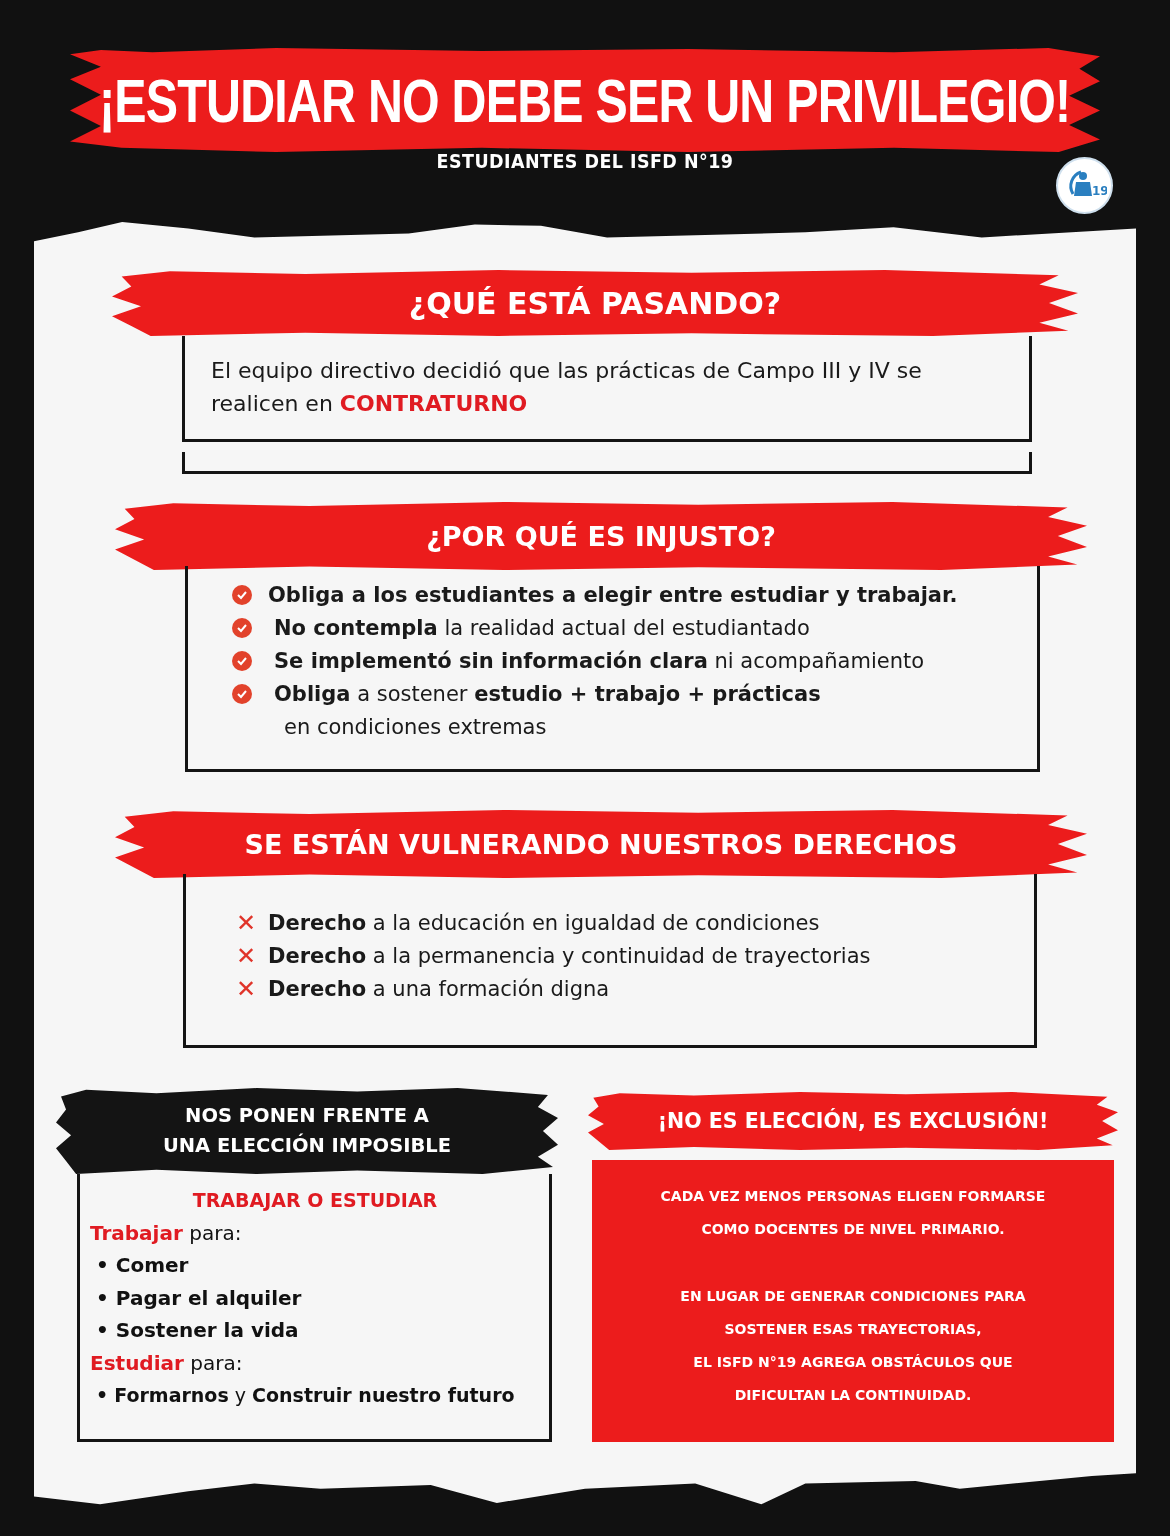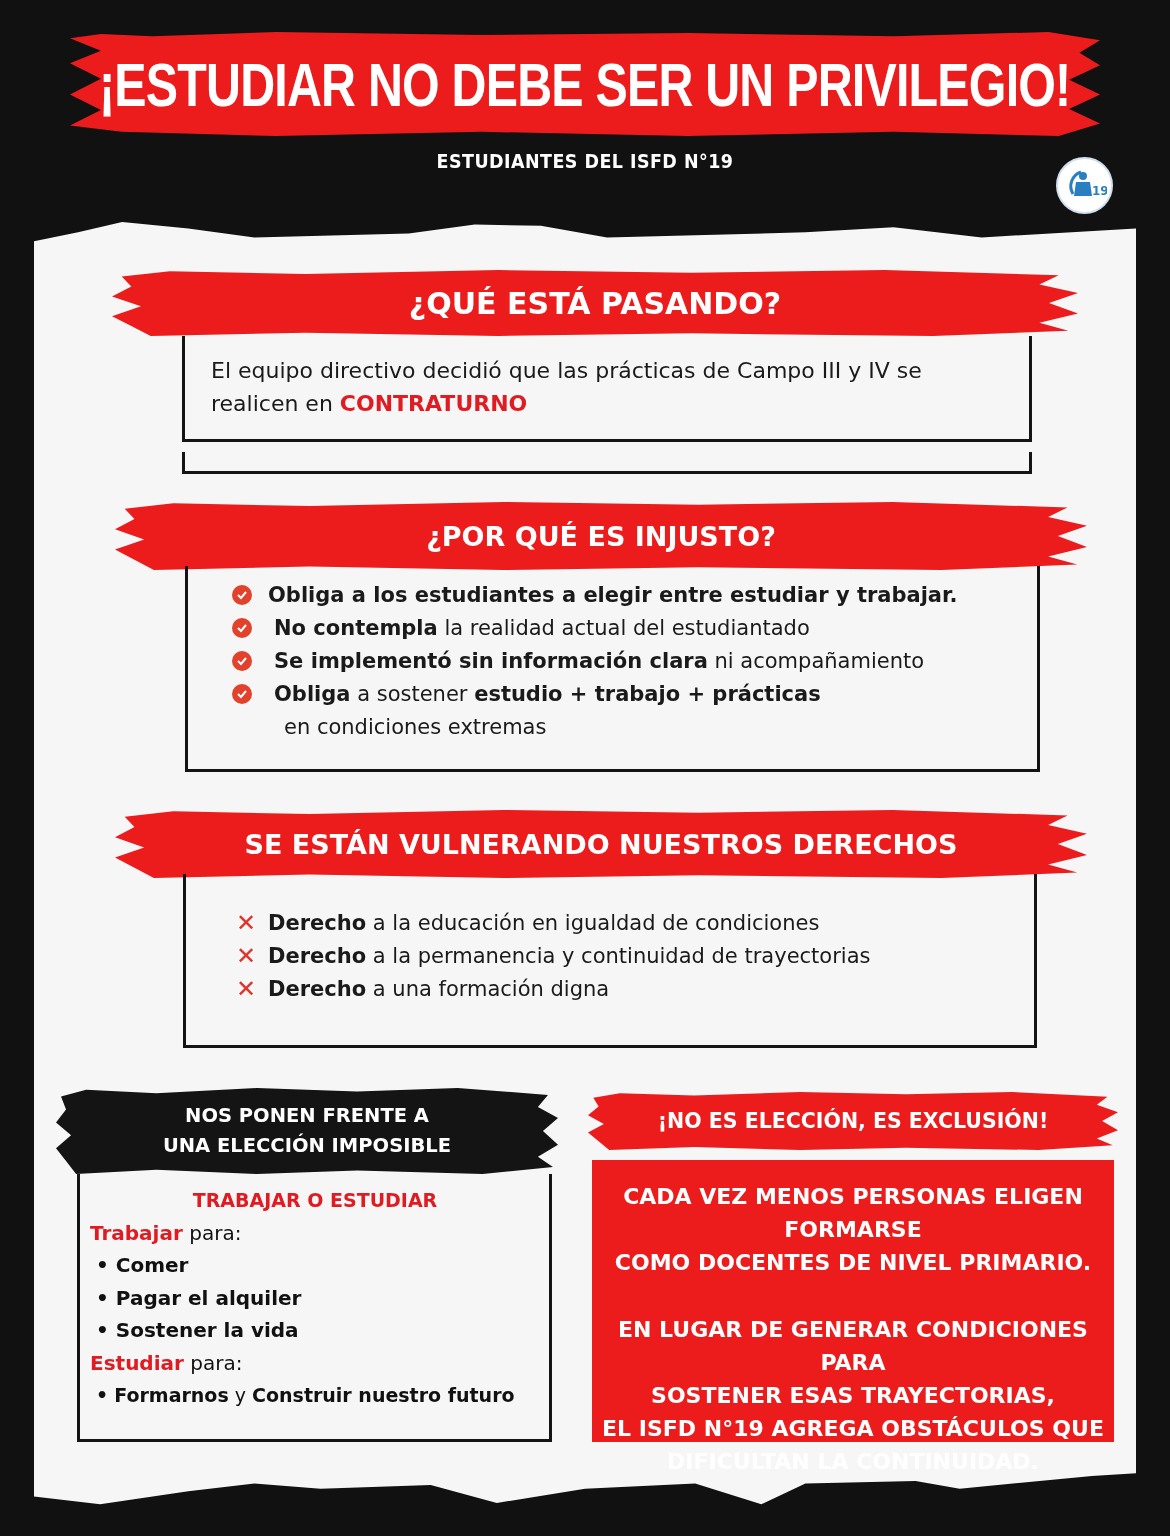--- a/index.html
+++ b/index.html
@@ -1,20 +1,20 @@
 <!DOCTYPE html>
 <html><head>
 <meta charset="utf-8">
 <style>
   * { box-sizing: border-box; margin: 0; padding: 0; }
   html, body { width: 1170px; height: 1536px; background: #111111; overflow: hidden; }
   body { position: relative; font-family: "DejaVu Sans", sans-serif; color: #111; }
 
   .title-banner {
-    position: absolute; left: 70px; top: 32px; width: 1030px; height: 104px;
+    position: absolute; left: 70px; top: 48px; width: 1030px; height: 104px;
     background: #ec1c1c;
     clip-path: polygon(0% 6%, 3% 2%, 8% 4%, 20% 0%, 40% 3%, 60% 1%, 80% 4%, 95% 0%, 100% 8%, 98% 20%, 100% 32%, 97% 46%, 100% 60%, 97% 74%, 100% 88%, 96% 100%, 80% 96%, 60% 100%, 40% 96%, 20% 100%, 5% 96%, 0% 90%, 3% 75%, 0% 60%, 3% 45%, 0% 30%, 3% 18%);
     display: flex; align-items: center; justify-content: center;
   }
   .title-banner span {
     font-family: "Liberation Sans", sans-serif; font-weight: 700;
     font-size: 62px; color: #fff; letter-spacing: -1px;
     transform: scaleX(0.78); white-space: nowrap; display: inline-block;
   }
   .subtitle {
@@ -54,21 +54,21 @@
   .list-row { display: flex; align-items: center; height: 33px; }
   .check {
     width: 20px; height: 20px; border-radius: 50%; background: #e2422b;
     display: inline-flex; align-items: center; justify-content: center; margin-right: 16px; flex: none;
   }
   .xmark { color: #e0342a; font-size: 24px; font-weight: 400; width: 24px; margin-right: 10px; text-align: center; flex: none; }
 
   .red-panel {
     position: absolute; left: 592px; top: 1160px; width: 522px; height: 282px;
     background: #ec1c1c; color: #fff; text-align: center;
-    font-family: "DejaVu Sans", sans-serif; font-weight: 700; font-size: 22px; line-height: 33px;
+    font-family: "DejaVu Sans", sans-serif; font-weight: 700; font-size: 14px; line-height: 33px;
     padding-top: 20px;
   }
   .red-panel p { margin-bottom: 34px; }
 </style>
 </head>
 <body>
 
 <div class="title-banner">
   <span>¡ESTUDIAR NO DEBE SER UN PRIVILEGIO!</span>
 </div>

